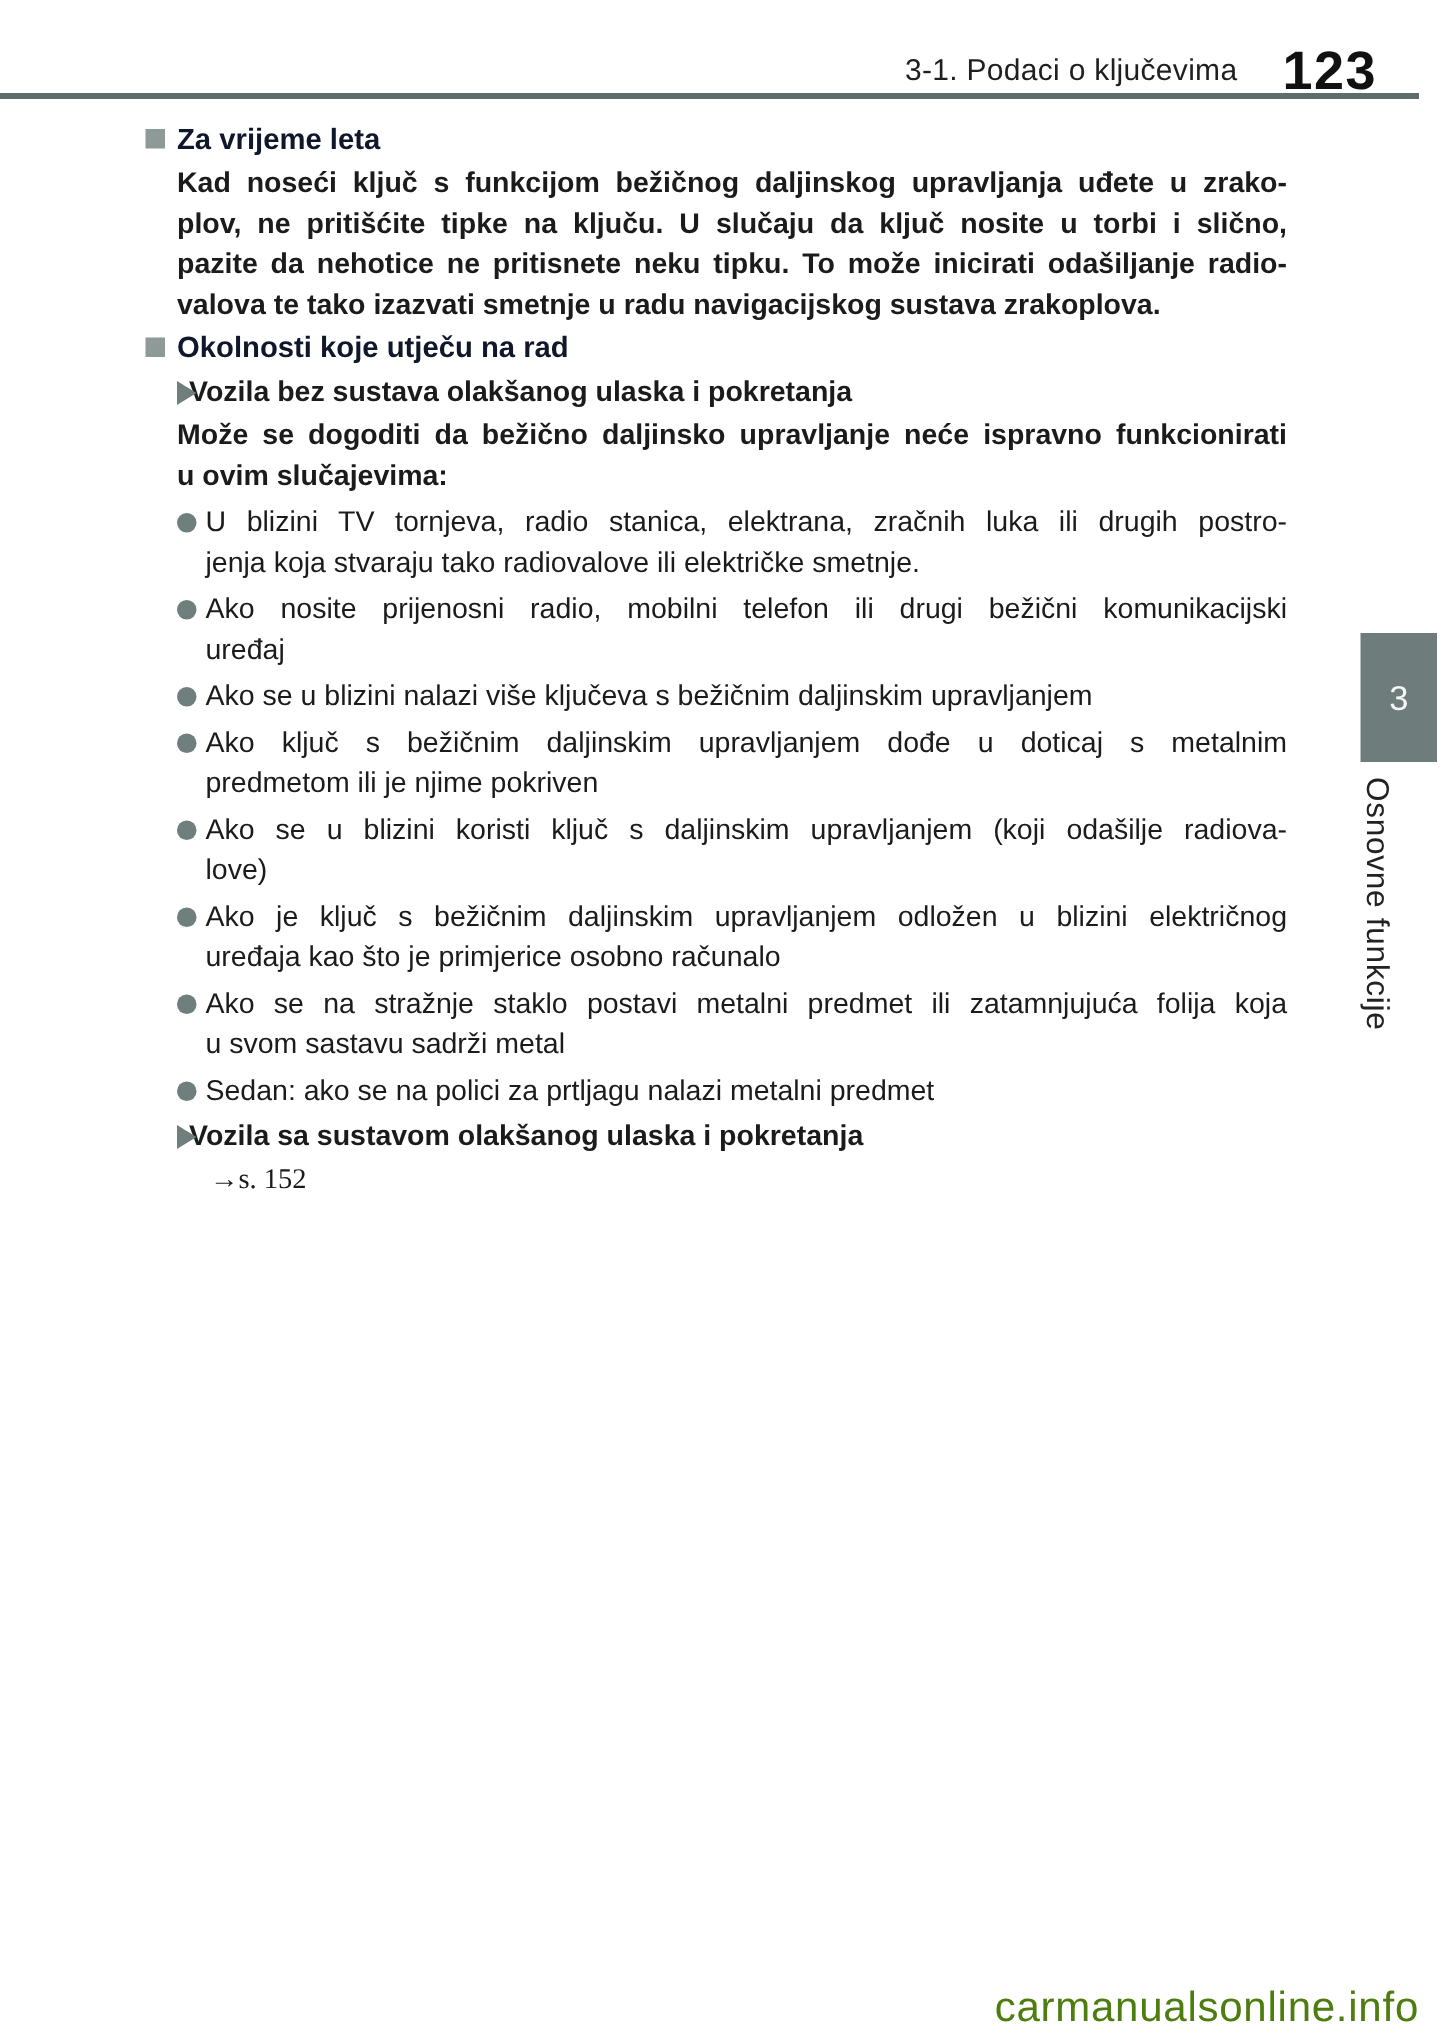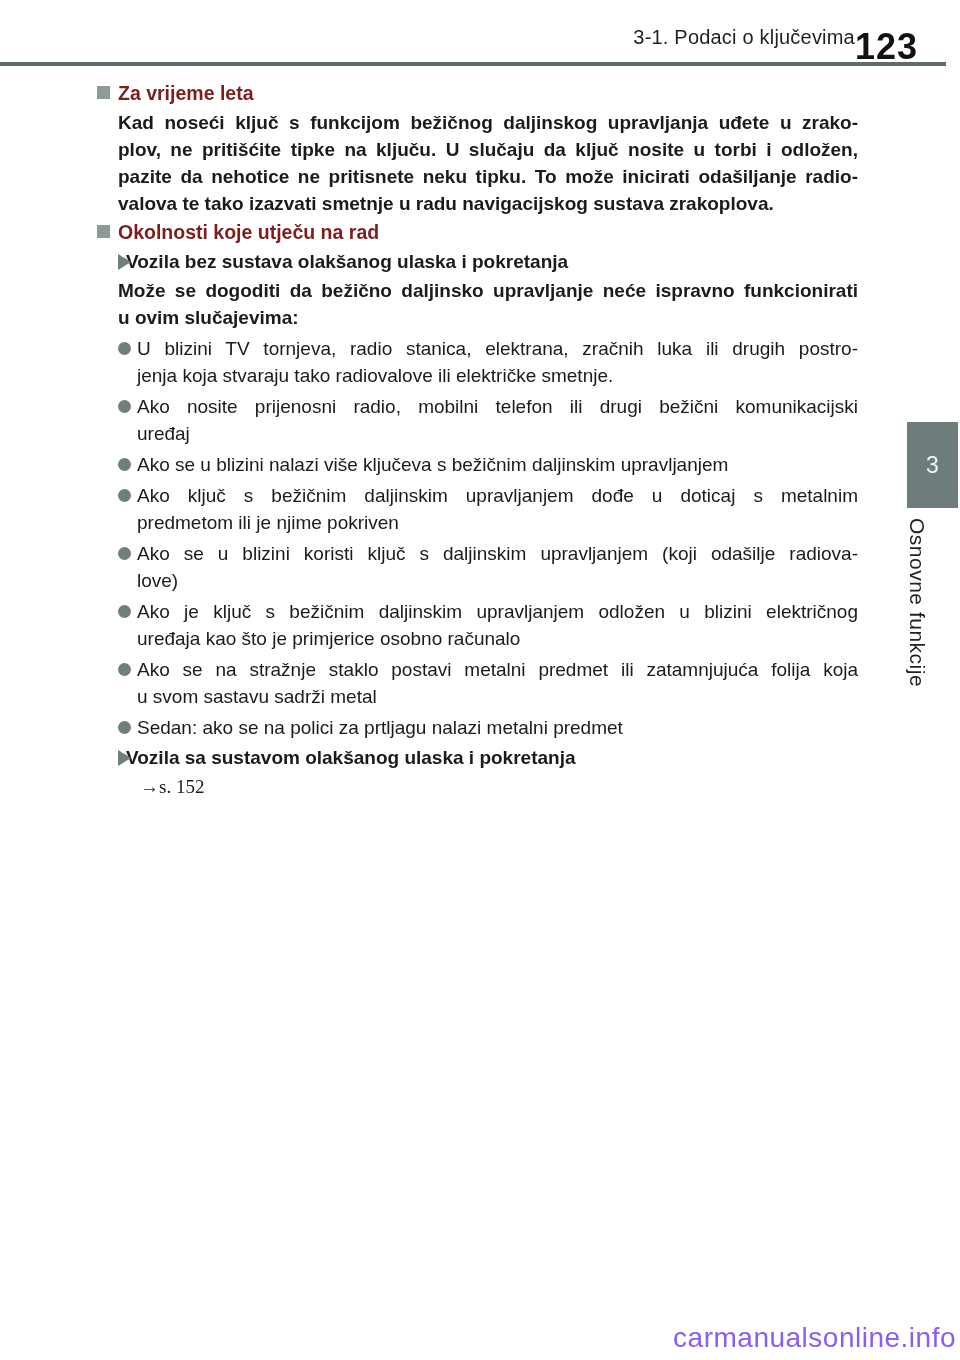--- a/index.html
+++ b/index.html
@@ -7,36 +7,36 @@
     position:relative;
     width:960px;height:1360px;
     background:#ffffff;
     font-family:"Liberation Sans", sans-serif;
     color:#1b1b1b;
     overflow:hidden;
   }
   
   .page-header{
     position:absolute;top:26px;left:0;width:918px;
-    display:flex;justify-content:flex-end;align-items:flex-start;
+    display:flex;justify-content:flex-end;align-items:center;gap:30px;
   }
   .header-section{font-size:20px;color:#1f1f1f;letter-spacing:0.2px;}
   .header-pagenum{font-size:36px;font-weight:bold;color:#111;letter-spacing:1px;}
   .header-rule{
     position:absolute;top:62px;left:0;width:946px;height:4px;
     background:#5d6c6c;
   }
   
   .content{
     position:absolute;left:118px;top:80px;width:740px;
     font-size:19px;line-height:27px;
   }
   .sec-heading{
     position:relative;margin:0;padding:0;
-    font-size:19.5px;font-weight:bold;color:#7f1d1d;line-height:27px;
+    font-size:19.5px;font-weight:bold;color:#0f172a;line-height:27px;
   }
   .sq{
     position:absolute;left:-21px;top:6px;width:13px;height:13px;
     background:#8e9a98;
   }
   .para{margin-top:2px;font-weight:bold;}
   .jline{text-align:justify;text-align-last:justify;}
   .nline{text-align:left;}
   .arrow-item{position:relative;padding-left:8px;margin-top:2px;font-weight:bold;}
   .tri{
@@ -58,22 +58,22 @@
     display:flex;align-items:center;justify-content:center;
     font-size:23px;
   }
   .chapter-title{
     position:absolute;left:905px;top:518px;height:200px;
     writing-mode:vertical-rl;text-orientation:mixed;
     font-size:21px;color:#222;letter-spacing:0.5px;
   }
   
   .watermark{
-    position:absolute;right:4px;bottom:6px;
-    font-size:28px;color:#8b5cf6;text-decoration:none;
+    position:absolute;right:14px;bottom:6px;
+    font-size:28px;color:#4d7c0f;text-decoration:none;
     letter-spacing:0.5px;
   }
 </style>
 </head>
 <body>
 
 <div class="page">
 
   <header class="page-header">
     <span class="header-section">3-1. Podaci o ključevima</span>
@@ -83,21 +83,21 @@
 
   <main class="content">
 
     <h2 class="sec-heading">
       <span class="sq"></span>
       <span>Za vrijeme leta</span>
     </h2>
 
     <div class="para">
       <div class="jline">Kad noseći ključ s funkcijom bežičnog daljinskog upravljanja uđete u zrako-</div>
-      <div class="jline">plov, ne pritišćite tipke na ključu. U slučaju da ključ nosite u torbi i odložen,</div>
+      <div class="jline">plov, ne pritišćite tipke na ključu. U slučaju da ključ nosite u torbi i slično,</div>
       <div class="jline">pazite da nehotice ne pritisnete neku tipku. To može inicirati odašiljanje radio-</div>
       <div class="nline">valova te tako izazvati smetnje u radu navigacijskog sustava zrakoplova.</div>
     </div>
 
     <h2 class="sec-heading" style="margin-top:2px;">
       <span class="sq"></span>
       <span>Okolnosti koje utječu na rad</span>
     </h2>
 
     <div class="arrow-item">

